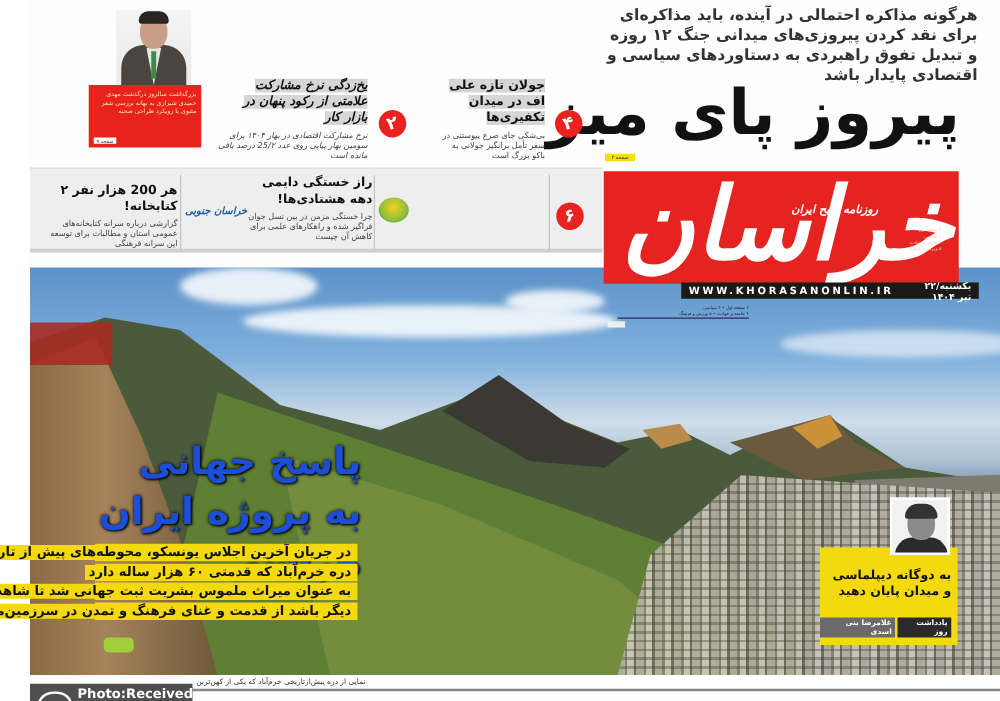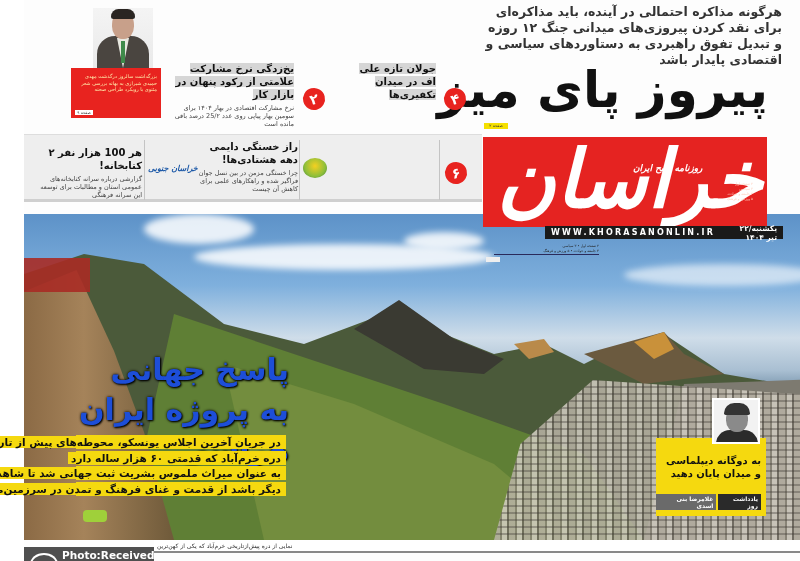--- a/index.html
+++ b/index.html
@@ -177,38 +177,39 @@
       <div class="shirt"></div>
       <div class="tie"></div>
     <div class="head"></div>
       <div class="hair"></div>
   </div>
   <div class="culture-box">
     <div class="body">بزرگداشت سالروز درگذشت مهدی حمیدی شیرازی به بهانه بررسی شعر مثنوی با رویکرد طراحی صحنه</div>
     <div class="pg">صفحه ۹</div>
   </div>
 
-  <div class="teaser" style="left:150px;top:62px;width:120px;">
+  <div class="teaser" style="left:150px;top:62px;width:120px;font-style:italic;">
     <div class="t-title"><span>یخ‌زدگی نرخ مشارکت علامتی از رکود پنهان در بازار کار</span></div>
     <div class="t-body">نرخ مشارکت اقتصادی در بهار ۱۴۰۴ برای سومین بهار پیاپی روی عدد 25/۲ درصد باقی مانده است</div>
   </div>
   <div class="num-badge" style="left:279px;top:88px;">۲</div>
 
   <div class="teaser" style="left:330px;top:62px;width:82px;">
     <div class="t-title"><span>جولان تازه علی اف در میدان تکفیری‌ها</span></div>
+    <div class="t-body">بی‌شکی جای صرع پیوستنی در سفر تأمل برانگیز جولانی به باکو بزرگ است</div>
   </div>
   <div class="num-badge" style="left:420px;top:88px;">۴</div>
 
   <div class="teaser-row"></div>
   <div class="vline" style="left:120px;top:140px;height:60px;"></div>
   <div class="vline" style="left:275px;top:140px;height:60px;"></div>
   <div class="vline" style="left:415px;top:140px;height:60px;"></div>
 
   <div class="teaser" style="left:6px;top:146px;width:112px;">
-    <div class="t-title">هر 100 هزار نفر ۲ کتابخانه!</div>
+    <div class="t-title">هر 200 هزار نفر ۲ کتابخانه!</div>
     <div class="t-body">گزارشی درباره سرانه کتابخانه‌های عمومی استان و مطالبات برای توسعه این سرانه فرهنگی</div>
   </div>
   <div class="logo-sticker" style="left:124px;top:164px;">خراسان جنوبی</div>
 
   <div class="teaser" style="left:170px;top:140px;width:104px;">
     <div class="t-title">راز خستگی دایمی دهه هشتادی‌ها!</div>
     <div class="t-body">چرا خستگی مزمن در بین نسل جوان فراگیر شده و راهکارهای علمی برای کاهش آن چیست</div>
   </div>
   <div class="paper-logo"></div>
 

